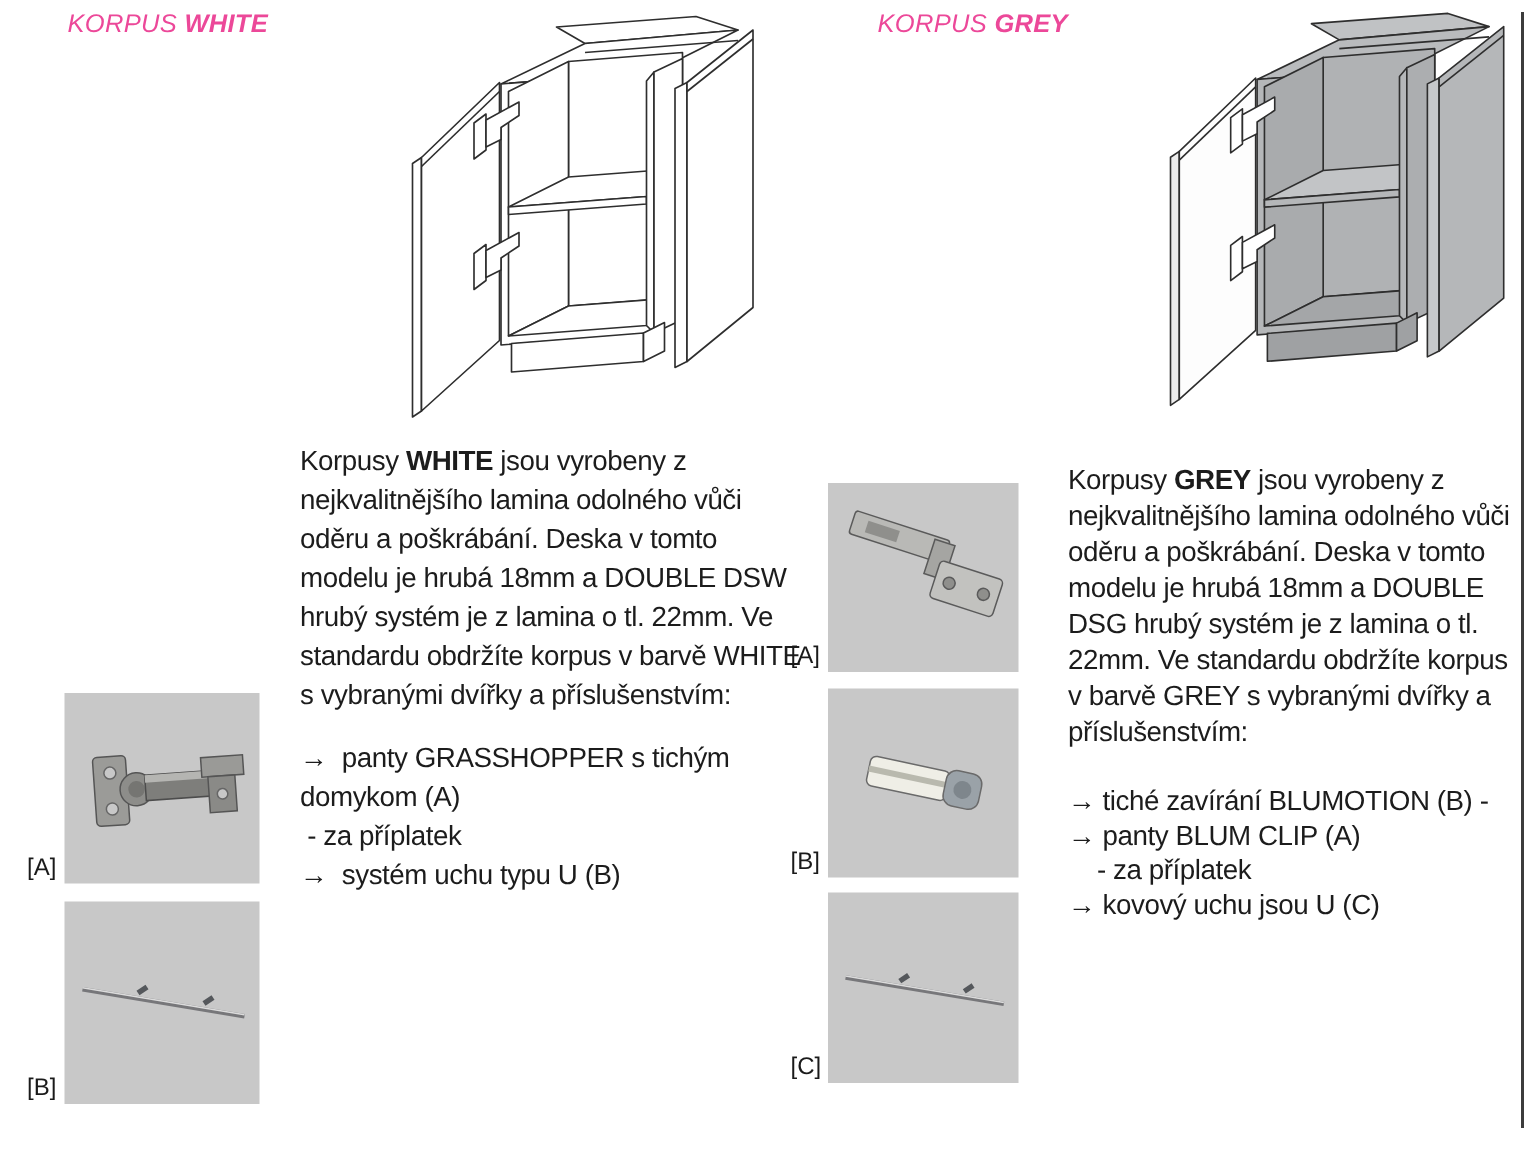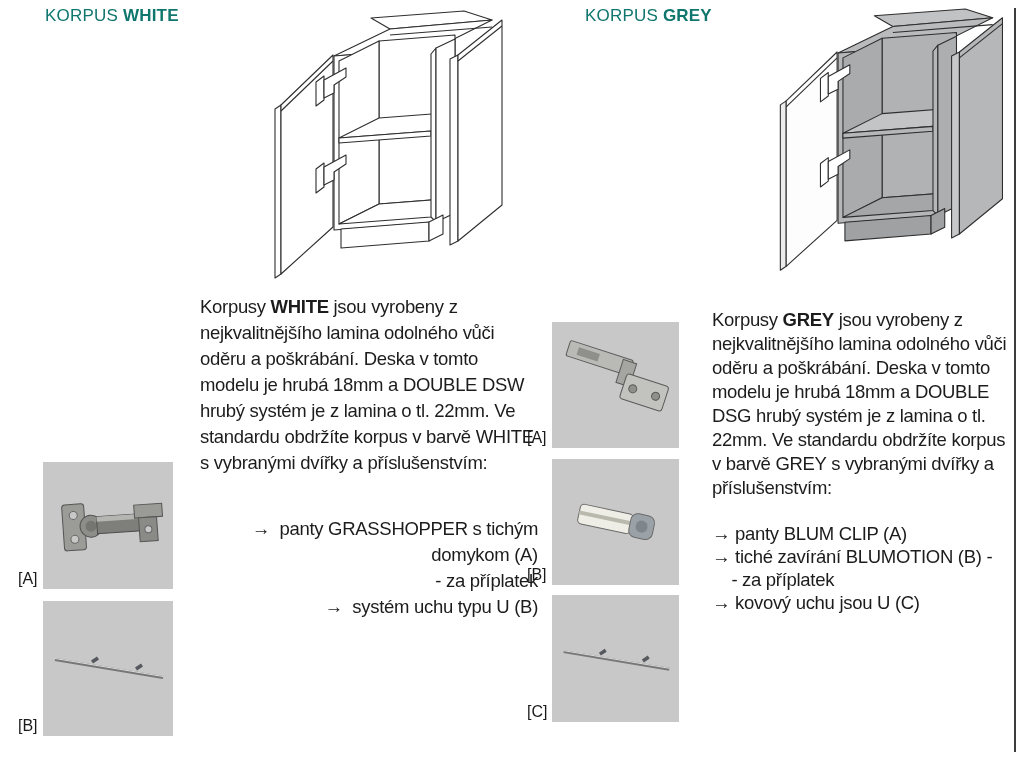--- a/index.html
+++ b/index.html
@@ -1,21 +1,21 @@
 <!DOCTYPE html>
 <html><head>
 <meta charset="utf-8">
 <style>
   html,body{margin:0;padding:0;background:#ffffff;}
   .page{
     position:relative;width:1024px;height:768px;background:#ffffff;overflow:hidden;
     font-family:"Liberation Sans",sans-serif;color:#1c1c1c;
   }
   
-  .sec-title{position:absolute;margin:0;font-size:17px;font-weight:400;letter-spacing:.2px;color:#0f766e;}
+  .sec-title{position:absolute;margin:0;font-size:17px;font-weight:400;letter-spacing:.2px;color:#ec4899;font-style:italic;}
   .sec-title b{font-weight:700;}
   .title-white{left:45px;top:6px;}
   .title-grey{left:585px;top:6px;}
   
   .cabinet{position:absolute;}
   .cabinet-white{left:258px;top:8px;width:252px;height:280px;}
   .cabinet-grey{left:764px;top:6px;width:246px;height:274px;}
   .cabinet svg{width:100%;height:100%;display:block;}
   .cabinet svg polygon,.cabinet svg line{stroke:#2e2e2e;stroke-width:1.1;stroke-linejoin:round;fill:none;}
   .cabinet-white svg polygon{fill:#ffffff;}
@@ -28,21 +28,21 @@
   .cabinet-grey .f-panelstrip{fill:#c6c8ca;} .cabinet-grey .f-panel{fill:#b5b7b9;}
   .cabinet-grey .f-door{fill:#fdfdfd;} .cabinet-grey .f-dooredge{fill:#ececec;}
   .cabinet-grey .f-hinge polygon{fill:#ffffff;}
   
   .desc{position:absolute;font-size:18.5px;letter-spacing:-.3px;}
   .desc-white{left:200px;top:294px;width:338px;line-height:26px;}
   .desc-grey{left:712px;top:308px;width:302px;line-height:24px;}
   .desc p{margin:0;}
   .desc b{font-weight:700;}
   .bullets{white-space:pre-wrap;}
-  .desc-white .bullets{margin-top:40px;text-align:right;}
+  .desc-white .bullets{margin-top:16px;}
   .desc-grey .bullets{margin-top:22px;line-height:23px;}
   
   .photo-row{position:absolute;display:flex;align-items:flex-end;gap:5px;}
   .photo-label{font-size:16px;color:#1a1a1a;line-height:18px;padding-bottom:1px;}
   .photo-box{background:#c8c8c8;}
   .photo-box svg{display:block;width:100%;height:100%;}
   .row-la{left:18px;top:462px;} .row-la .photo-box{width:130px;height:127px;}
   .row-lb{left:18px;top:601px;} .row-lb .photo-box{width:130px;height:135px;}
   .row-ra{left:527px;top:322px;} .row-ra .photo-box{width:127px;height:126px;}
   .row-rb{left:527px;top:459px;} .row-rb .photo-box{width:127px;height:126px;}
@@ -174,21 +174,21 @@
           <polygon points="57,74 65,68 65,92 57,98"></polygon>
           <polygon points="65,72 87,60 87,69 75,77 75,85 65,90"></polygon>
           <polygon points="57,161 65,155 65,179 57,185"></polygon>
           <polygon points="65,159 87,147 87,156 75,164 75,172 65,177"></polygon>
         </g>
       </svg>
       </div>
 
     <div class="desc desc-grey">
       <p class="para"><span>Korpusy </span><b>GREY</b><span> jsou vyrobeny z nejkvalitnějšího lamina odolného vůči oděru a poškrábání. Deska v tomto modelu je hrubá 18mm a DOUBLE DSG hrubý systém je z lamina o tl. 22mm. Ve standardu obdržíte korpus v barvě GREY s vybranými dvířky a příslušenstvím:</span></p>
-      <div class="bullets"><div>→ panty BLUM CLIP (A)</div><div>→ tiché zavírání BLUMOTION (B) -</div><div>    - za příplatek</div><div>→ kovový uchu jsou U (C)</div></div>
+      <div class="bullets"><div>→ tiché zavírání BLUMOTION (B) -</div><div>→ panty BLUM CLIP (A)</div><div>    - za příplatek</div><div>→ kovový uchu jsou U (C)</div></div>
     </div>
 
     <figure class="photo-row row-ra" style="margin:0">
       <figcaption class="photo-label">[A]</figcaption>
       <div class="photo-box">
         <svg viewBox="0 0 127 126">
           <g transform="rotate(18 63 60)">
             <rect x="8" y="34" width="66" height="16" rx="2" fill="#b9b9b6" stroke="#5a5a5a" stroke-width="1"></rect>
             <rect x="18" y="38" width="22" height="8" fill="#8f8f8c"></rect>
             <rect x="64" y="36" width="14" height="24" fill="#a5a5a2" stroke="#5a5a5a" stroke-width="1"></rect>

